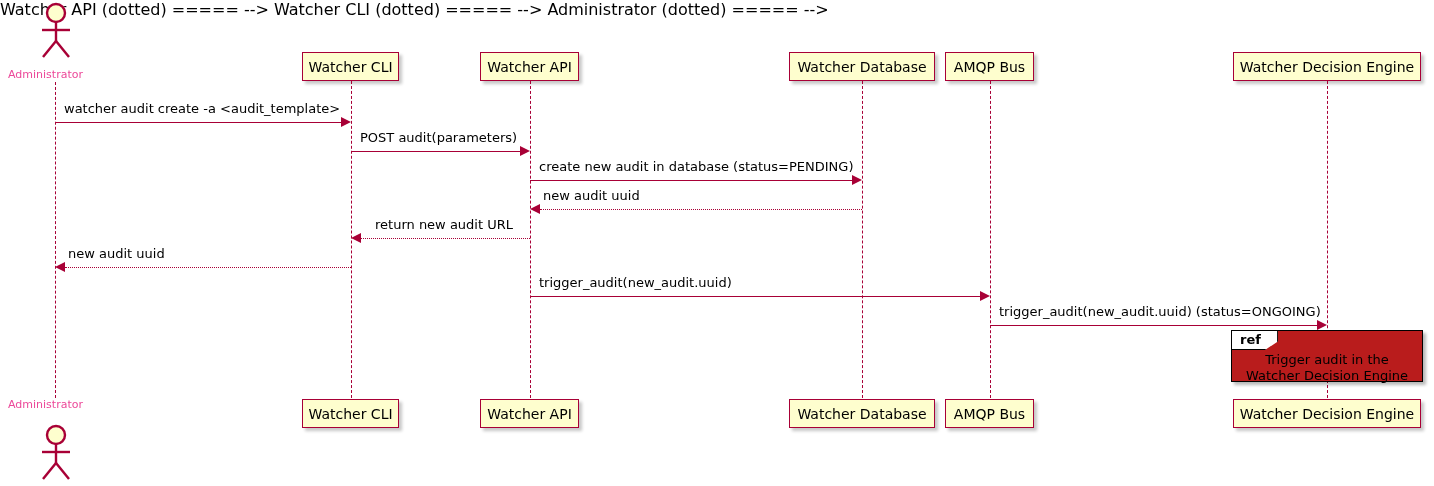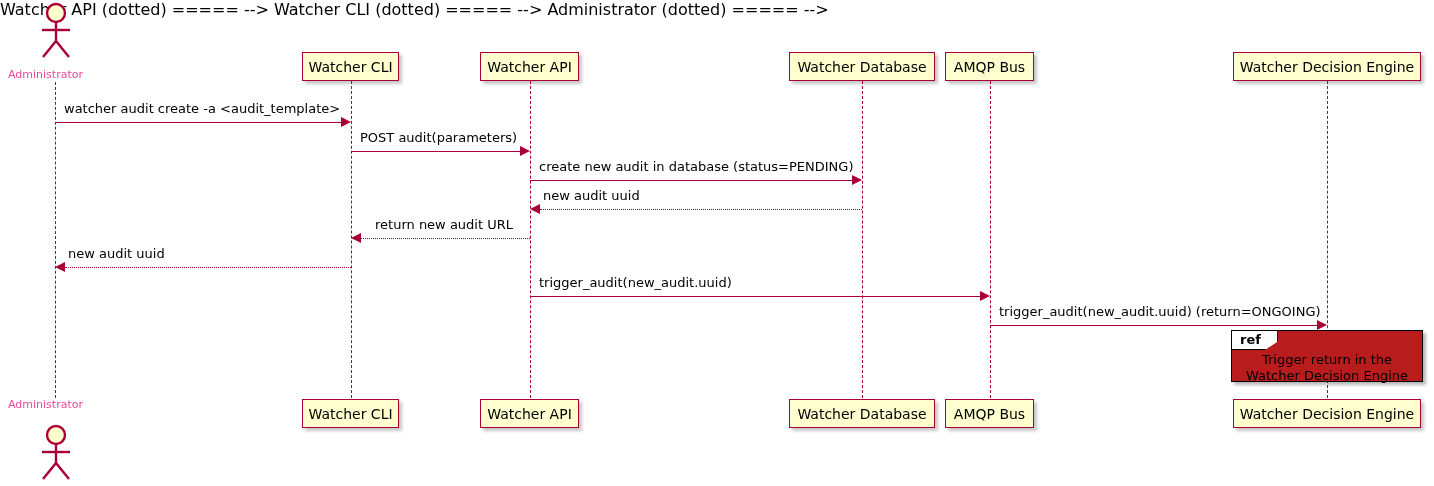--- a/index.html
+++ b/index.html
@@ -179,29 +179,29 @@
   <div class="msg-label" style="left:68px; top:246px;">new audit uuid</div>
   <div class="msg-line dotted" style="left:65px; top:267px; width:286px;"></div>
   <div class="arrowhead left" style="left:55px; top:262px;"></div>
 
   
   <div class="msg-label" style="left:539px; top:275px;">trigger_audit(new_audit.uuid)</div>
   <div class="msg-line" style="left:530px; top:296px; width:452px;"></div>
   <div class="arrowhead right" style="left:980px; top:291px;"></div>
 
   
-  <div class="msg-label" style="left:999px; top:304px;">trigger_audit(new_audit.uuid) (return=ONGOING)</div>
+  <div class="msg-label" style="left:999px; top:304px;">trigger_audit(new_audit.uuid) (status=ONGOING)</div>
   <div class="msg-line" style="left:990px; top:325px; width:329px;"></div>
   <div class="arrowhead right" style="left:1317px; top:320px;"></div>
 
   
   <div class="ref-box" style="left:1231px; top:330px; width:192px; height:52px;">
     <div class="ref-tab">ref</div>
     <div class="ref-body">
-      <div>Trigger return in the</div>
+      <div>Trigger audit in the</div>
       <div>Watcher Decision Engine</div>
     </div>
   </div>
 
   
   <div class="participant-box" style="left:302px; top:399px; width:97px;">
     <span>Watcher CLI</span>
   </div>
   <div class="participant-box" style="left:480px; top:399px; width:99px;">
     <span>Watcher API</span>

